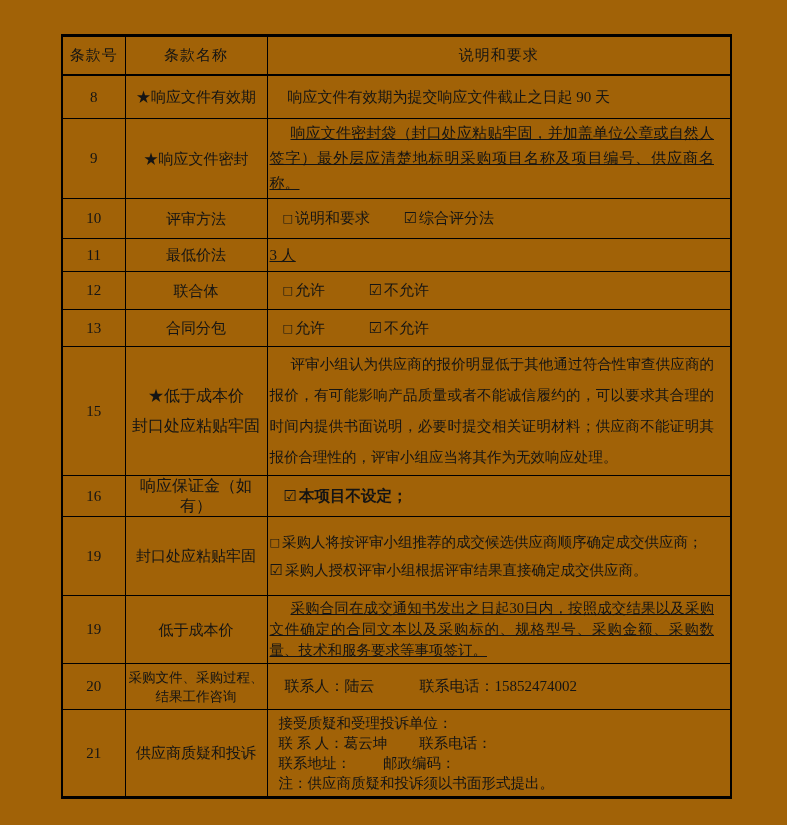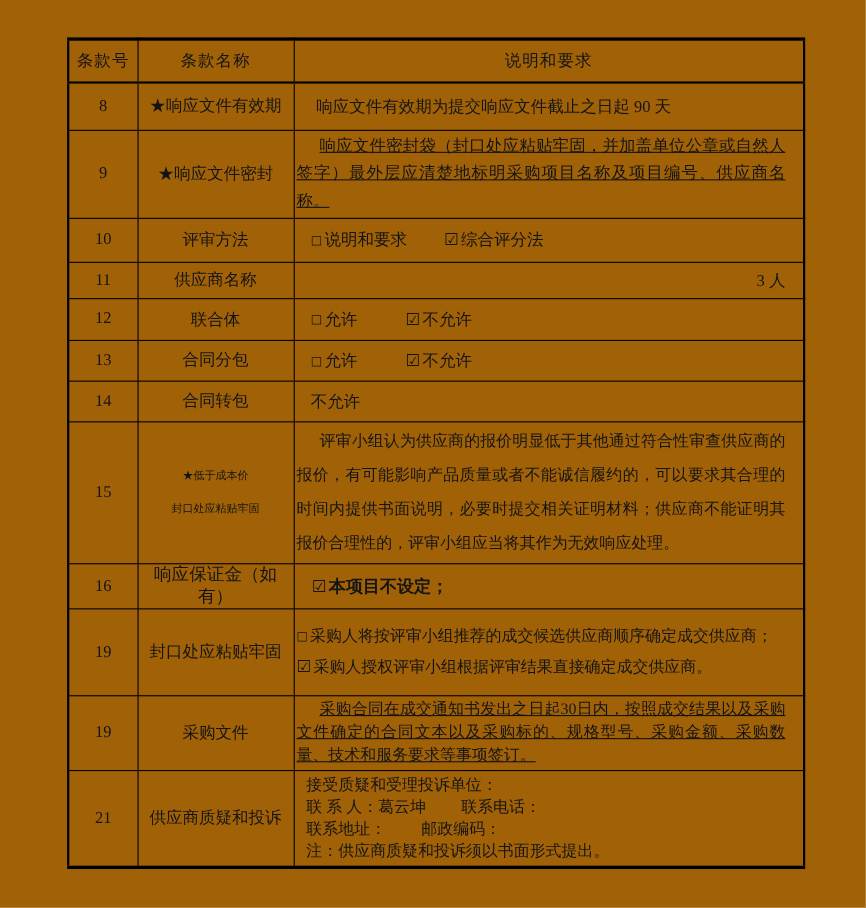--- a/index.html
+++ b/index.html
@@ -18,26 +18,26 @@
   tr.hdr td{border-bottom:2px solid #000;height:37px;text-align:center;font-size:15px;letter-spacing:1px;}
   .num{text-align:center;font-size:15px;}
   .name{text-align:center;font-size:15px;padding:0 3px;line-height:20px;}
   .nline{white-space:nowrap;}
   .desc{font-size:15px;padding:2px 16px 2px 2px;text-align:left;}
   .p{margin:0;}
   .jpara{text-align:justify;text-indent:21px;}
   .r8  td{height:38px;} .r8 .desc{padding-left:20px;}
   .r9  td{height:54px;} .r9 .jpara{font-size:15px;line-height:25px;text-decoration:underline;}
   .r10 td{height:35px;} 
-  .r11 td{height:28px;} .r11 .desc{text-align:right;}
+  .r11 td{height:28px;} .r11 .desc{text-align:left;text-decoration:underline;}
   .r12 td{height:33px;}
   .r13 td{height:32px;}
   .r14 td{height:32px;} .r14 .desc{padding-left:15px;}
   .r15 td{height:124px;} .r15 .jpara{font-size:14.5px;line-height:31px;}
-  .r15 .name{font-size:10px;line-height:30px;}
+  .r15 .name{font-size:16px;line-height:30px;}
   .r16 td{height:28px;} .r17 td{height:25px;}
   .r16 .desc,.r17 .desc{font-weight:bold;padding-left:16px;font-size:15.5px;}
   .r16 .name,.r17 .name{font-size:16px;}
   .r18 td{height:74px;} .r18 .desc{font-size:14.5px;padding-left:2px;}
   .r18 .p{line-height:22px;margin:4px 0;}
   .r19 td{height:63px;} .r19 .jpara{font-size:14.5px;line-height:21px;text-decoration:underline;}
   .r20 td{height:41px;} .r20 .name{font-size:13.5px;line-height:19px;}
   .r20 .desc{padding-left:17px;}
   .r21 td{height:82px;} .r21 .desc{line-height:20px;padding-left:11px;font-size:14.5px;}
   .opts{padding-left:15px;}
@@ -85,21 +85,21 @@
     <td class="num">10</td>
     <td class="name">评审方法</td>
     <td class="desc opts">
       <span class="opt"><span class="cb-un">□</span><span>说明和要求</span></span>
       <span class="opt gap30"><span class="cb-ck">☑</span><span>综合评分法</span></span>
     </td>
   </tr>
 
   <tr class="r11">
     <td class="num">11</td>
-    <td class="name">供应商名称</td>
+    <td class="name">最低价法</td>
     <td class="desc"><span>3 人</span></td>
   </tr>
 
   <tr class="r12">
     <td class="num">12</td>
     <td class="name">联合体</td>
     <td class="desc opts">
       <span class="opt"><span class="cb-un">□</span><span>允许</span></span>
       <span class="opt gap40"><span class="cb-ck">☑</span><span>不允许</span></span>
     </td>
@@ -107,25 +107,20 @@
 
   <tr class="r13">
     <td class="num">13</td>
     <td class="name">合同分包</td>
     <td class="desc opts">
       <span class="opt"><span class="cb-un">□</span><span>允许</span></span>
       <span class="opt gap40"><span class="cb-ck">☑</span><span>不允许</span></span>
     </td>
   </tr>
 
-  <tr class="r14">
-    <td class="num">14</td>
-    <td class="name">合同转包</td>
-    <td class="desc"><span>不允许</span></td>
-  </tr>
 
   <tr class="r15">
     <td class="num">15</td>
     <td class="name">
       <div class="nline">★低于成本价</div>
       <div class="nline">封口处应粘贴牢固</div>
     </td>
     <td class="desc">
             <p class="p jpara">评审小组认为供应商的报价明显低于其他通过符合性审查供应商的报价，有可能影响产品质量或者不能诚信履约的，可以要求其合理的时间内提供书面说明，必要时提交相关证明材料；供应商不能证明其报价合理性的，评审小组应当将其作为无效响应处理。</p>
           </td>
@@ -142,26 +137,36 @@
     <td class="num">19</td>
     <td class="name">封口处应粘贴牢固</td>
     <td class="desc">
       <p class="p"><span class="cb-un">□</span><span>采购人将按评审小组推荐的成交候选供应商顺序确定成交供应商；</span></p>
       <p class="p"><span class="cb-ck">☑</span><span>采购人授权评审小组根据评审结果直接确定成交供应商。</span></p>
     </td>
   </tr>
 
   <tr class="r19">
     <td class="num">19</td>
-    <td class="name">采购文件</td>
+    <td class="name">低于成本价</td>
     <td class="desc">
             <p class="p jpara">采购合同在成交通知书发出之日起30日内，按照成交结果以及采购文件确定的合同文本以及采购标的、规格型号、采购金额、采购数量、技术和服务要求等事项签订。</p>
           </td>
   </tr>
 
+  <tr class="r20">
+    <td class="num">20</td>
+    <td class="name">
+      <div class="nline">采购文件、采购过程、</div>
+      <div class="nline">结果工作咨询</div>
+    </td>
+    <td class="desc">
+      <span>联系人：</span><span>陆云</span><span class="hgap45"></span><span>联系电话：</span><span>15852474002</span>
+    </td>
+  </tr>
 
   <tr class="r21">
     <td class="num">21</td>
     <td class="name">供应商质疑和投诉</td>
     <td class="desc">
       <div>接受质疑和受理投诉单位：</div>
       <div><span>联 系 人：</span><span>葛云坤</span><span class="hgap32"></span><span>联系电话：</span></div>
       <div><span>联系地址：</span><span class="hgap32"></span><span>邮政编码：</span></div>
       <div>注：供应商质疑和投诉须以书面形式提出。</div>
     </td>

